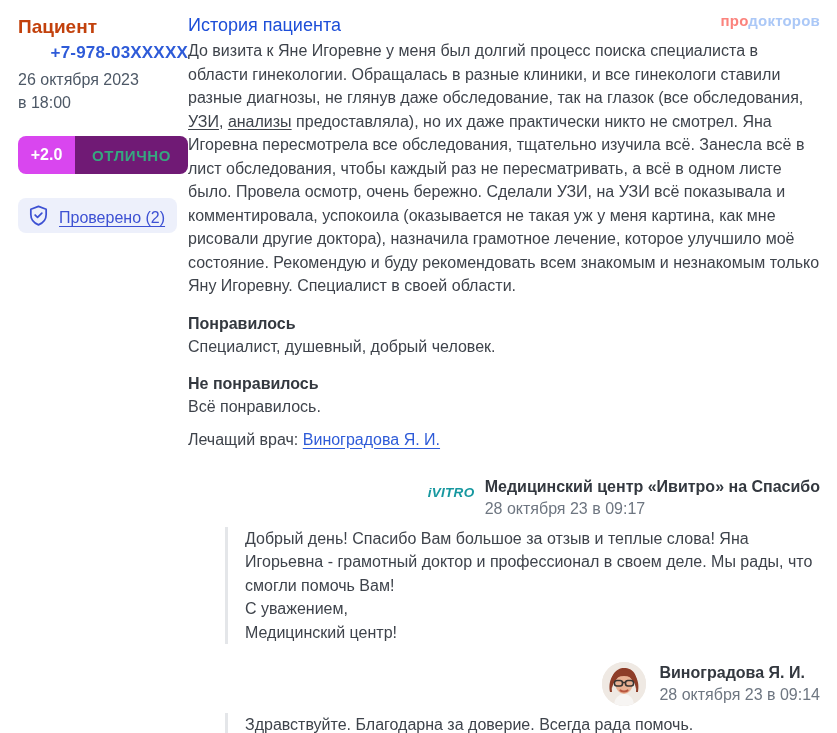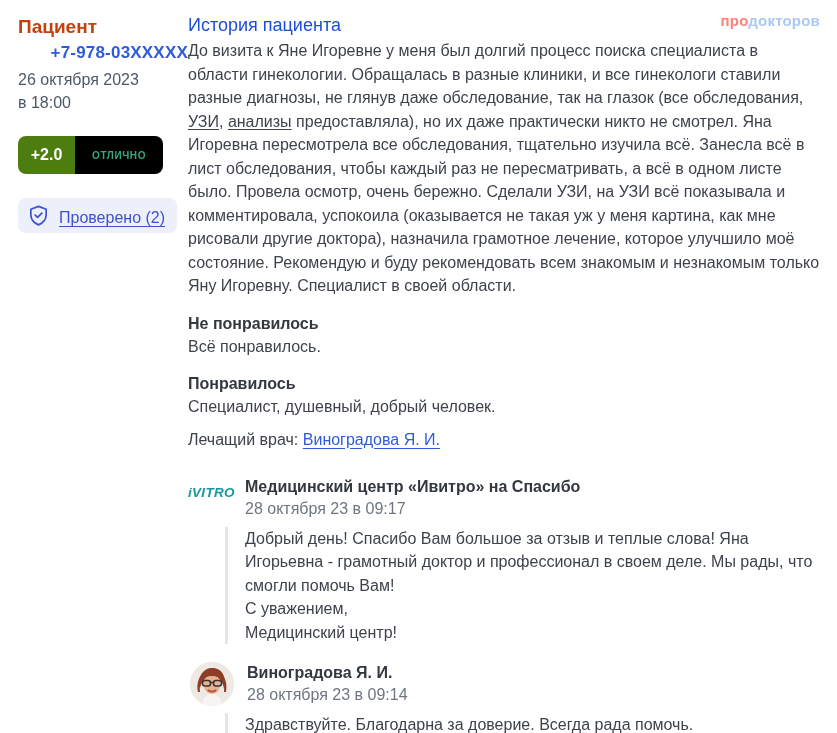--- a/index.html
+++ b/index.html
@@ -27,26 +27,26 @@
     color: #2e5bd8; font-size: 17px; font-weight: bold;
     line-height: 25px; letter-spacing: 0.2px; display: block; text-decoration: none; cursor: pointer; text-align: right;
   }
   .patient-date { color: #4d5866; font-size: 16px; line-height: 23px; margin-top: 3px; }
 
   .rating-badge {
     display: inline-flex; margin-top: 22px; border-radius: 8px; overflow: hidden;
     height: 38px;
   }
   .rating-score {
-    background: #4d7c0f; color: #ffffff; font-weight: bold; font-size: 16px;
+    background: #d946ef; color: #ffffff; font-weight: bold; font-size: 16px;
     display: flex; align-items: center; justify-content: center;
     width: 57px;
   }
   .rating-label {
-    background: #000000; color: #36a87f; font-size: 10px; font-weight: bold;
+    background: #701a75; color: #36a87f; font-size: 15px; font-weight: bold;
     letter-spacing: 0.6px; text-transform: uppercase;
     display: flex; align-items: center; justify-content: center;
     padding: 0 17px;
   }
 
   .verified-badge {
     display: inline-flex; align-items: flex-end; gap: 9px;
     background: #edf0fb; border-radius: 8px;
     padding: 6px 12px 6px 9px; margin-top: 24px; cursor: pointer;
   }
@@ -75,21 +75,21 @@
   .section-title { font-weight: bold; color: #33383f; line-height: 23px; }
   .section-text { line-height: 23px; }
 
   .doctor-line { margin-top: 10px; line-height: 23px; }
   .doctor-link {
     color: #2e5bd8; text-decoration: underline; text-underline-offset: 3px; cursor: pointer;
   }
 
   
   .reply { margin-top: 25px; }
-  .reply-head { display: flex; align-items: flex-start; }
+  .reply-head { display: flex; align-items: flex-start; justify-content: flex-end; }
   .clinic-logo {
     width: 57px; flex-shrink: 0; padding-top: 9px;
     color: #1798a0; font-weight: bold; font-style: italic;
     font-size: 13.5px; letter-spacing: 0.3px; cursor: pointer;
   }
   .avatar {
     width: 44px; height: 44px; border-radius: 50%; overflow: hidden;
     margin-right: 13px; margin-left: 2px; flex-shrink: 0; cursor: pointer;
     background: #efe9e3;
   }
@@ -133,27 +133,27 @@
   <main class="main">
     <div class="brand">
       <span class="brand-pro">про</span><span class="brand-doctors">докторов</span>
     </div>
 
     <h2 class="story-title">История пациента</h2>
 
     <p class="story-text"><span>До визита к Яне Игоревне у меня был долгий процесс поиска специалиста в области гинекологии. Обращалась в разные клиники, и все гинекологи ставили разные диагнозы, не глянув даже обследование, так на глазок (все обследования, </span><a class="inline-link">УЗИ</a><span>, </span><a class="inline-link">анализы</a><span> предоставляла), но их даже практически никто не смотрел. Яна Игоревна пересмотрела все обследования, тщательно изучила всё. Занесла всё в лист обследования, чтобы каждый раз не пересматривать, а всё в одном листе было. Провела осмотр, очень бережно. Сделали УЗИ, на УЗИ всё показывала и комментировала, успокоила (оказывается не такая уж у меня картина, как мне рисовали другие доктора), назначила грамотное лечение, которое улучшило моё состояние. Рекомендую и буду рекомендовать всем знакомым и незнакомым только Яну Игоревну. Специалист в своей области.</span></p>
 
     <div class="section">
+      <div class="section-title">Понравилось</div>
+      <div class="section-text">Специалист, душевный, добрый человек.</div>
+    </div>
+
+    <div class="section">
       <div class="section-title">Не понравилось</div>
       <div class="section-text">Всё понравилось.</div>
-    </div>
-
-    <div class="section">
-      <div class="section-title">Понравилось</div>
-      <div class="section-text">Специалист, душевный, добрый человек.</div>
     </div>
 
     <div class="doctor-line">
       <span>Лечащий врач: </span><a class="doctor-link">Виноградова Я. И.</a>
     </div>
 
     <div class="reply">
       <div class="reply-head">
         <div class="clinic-logo">iVITRO</div>
         <div>

